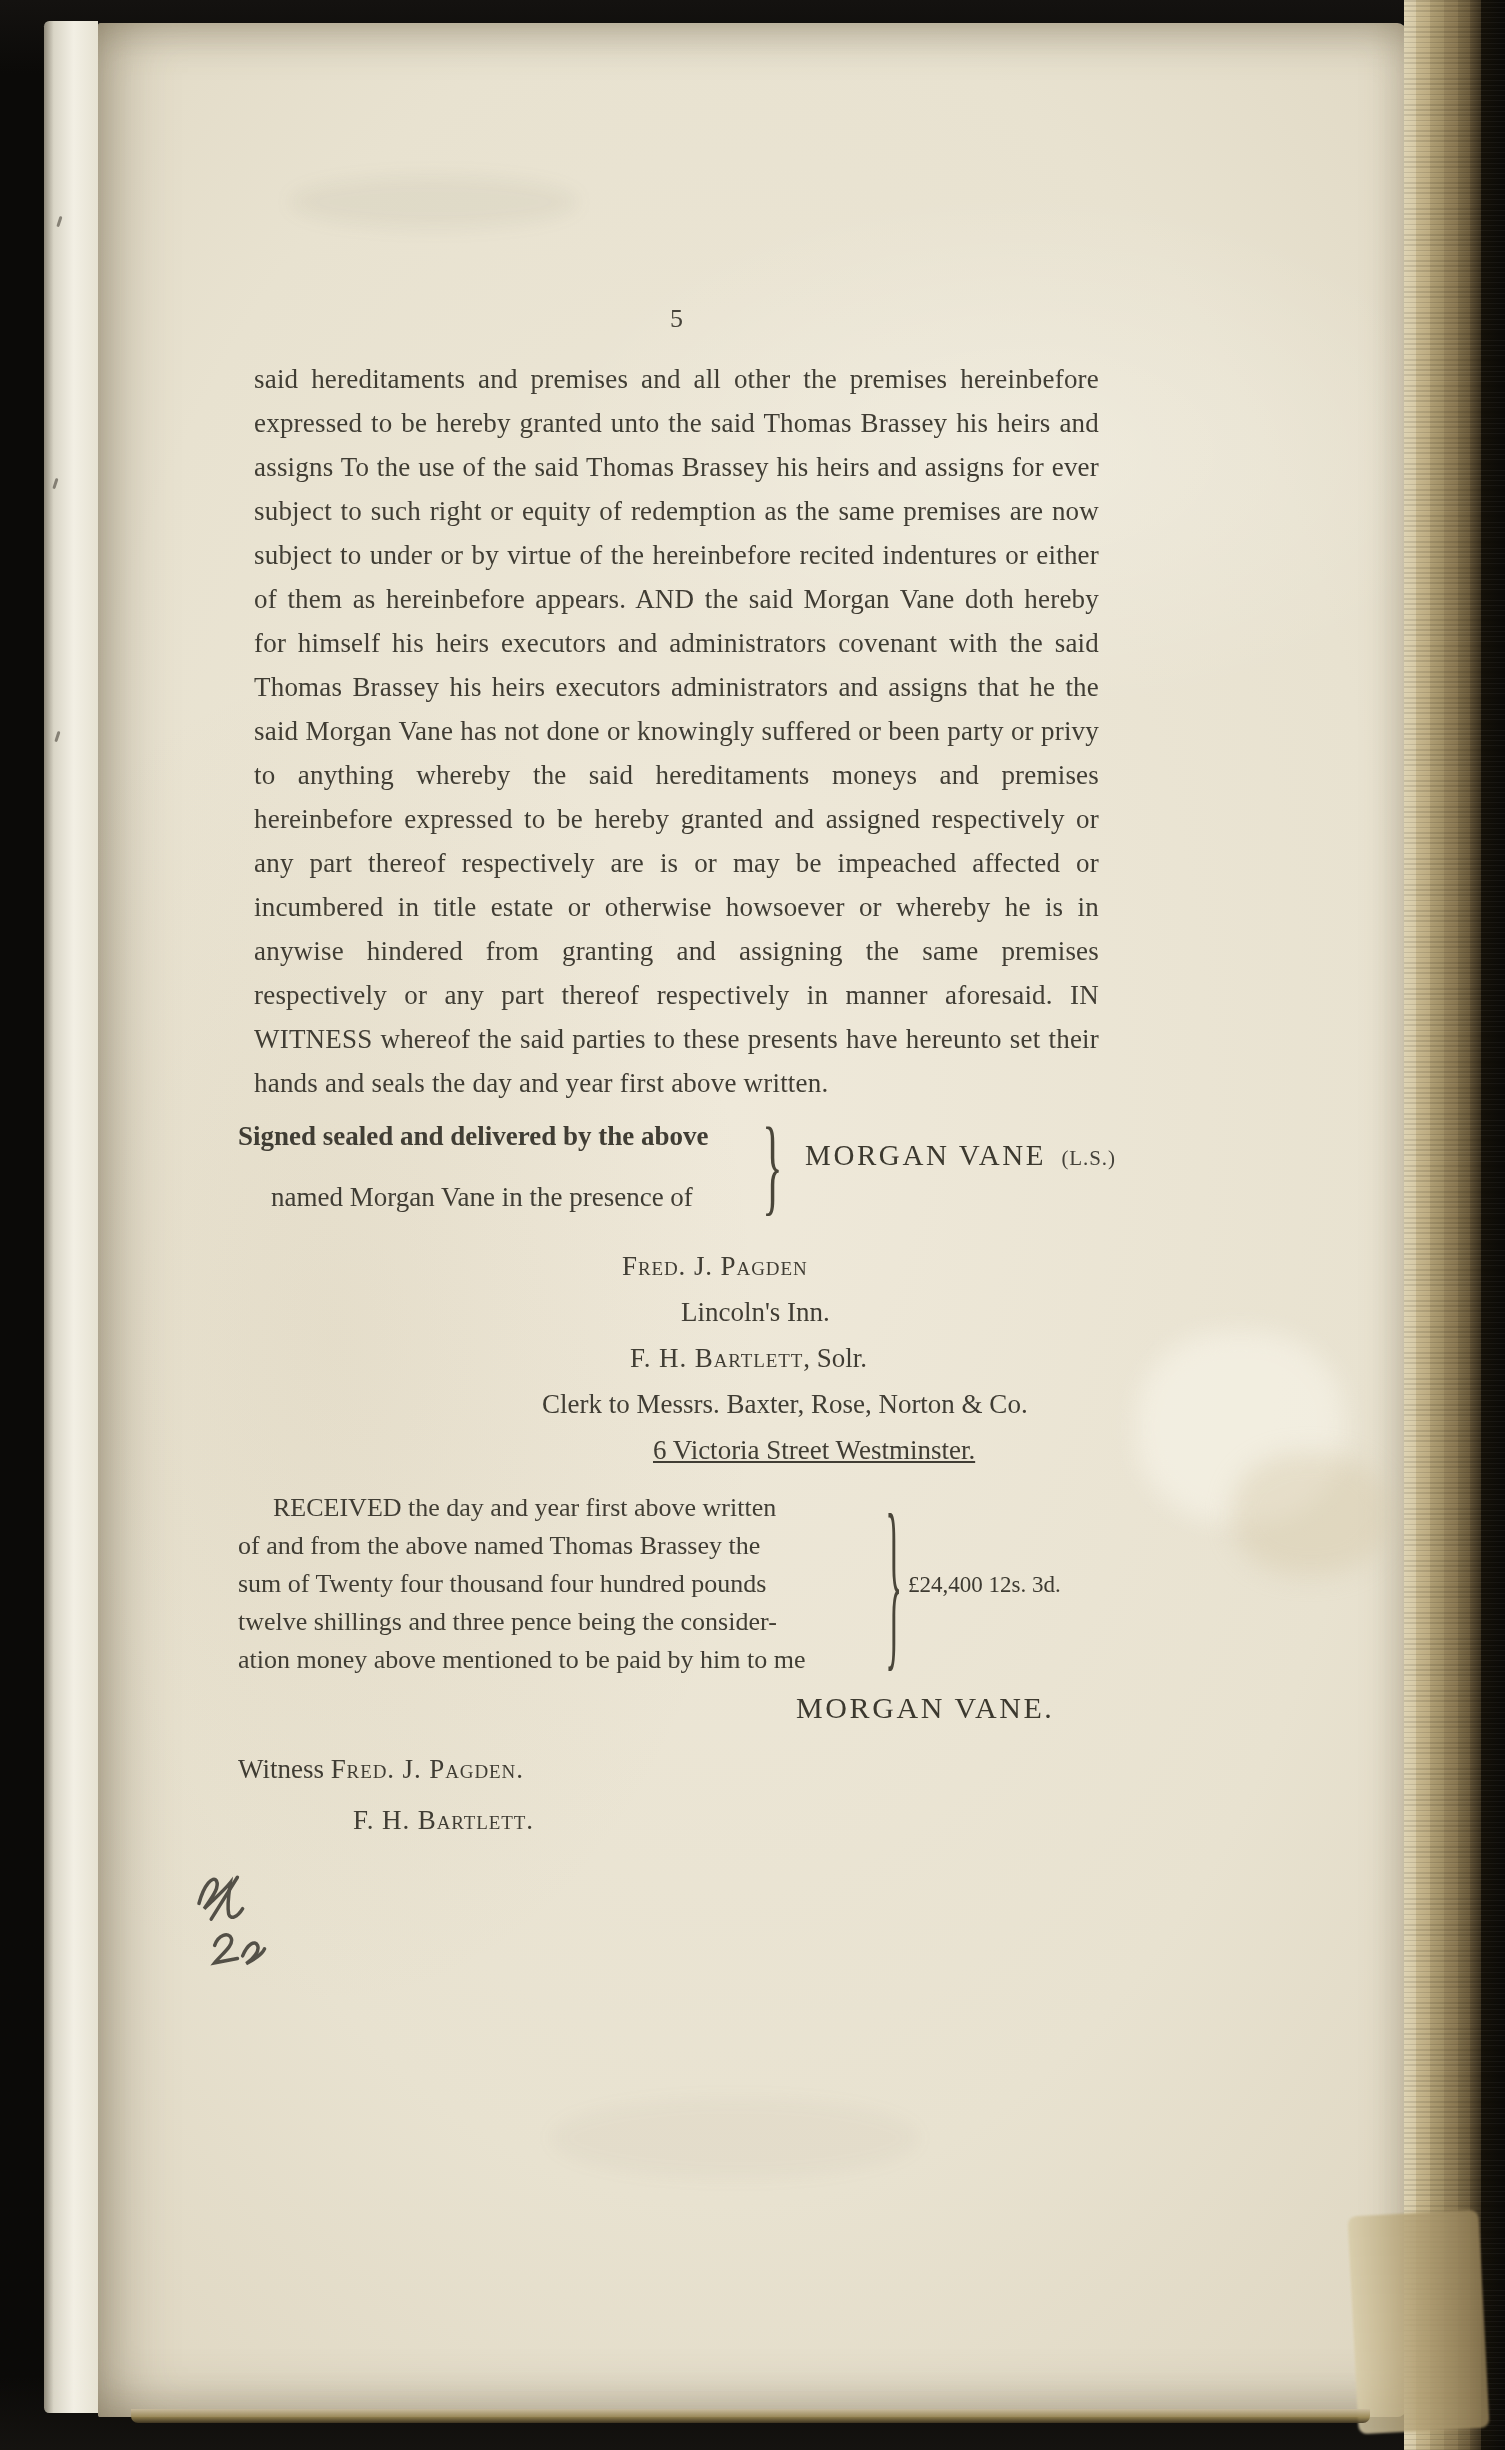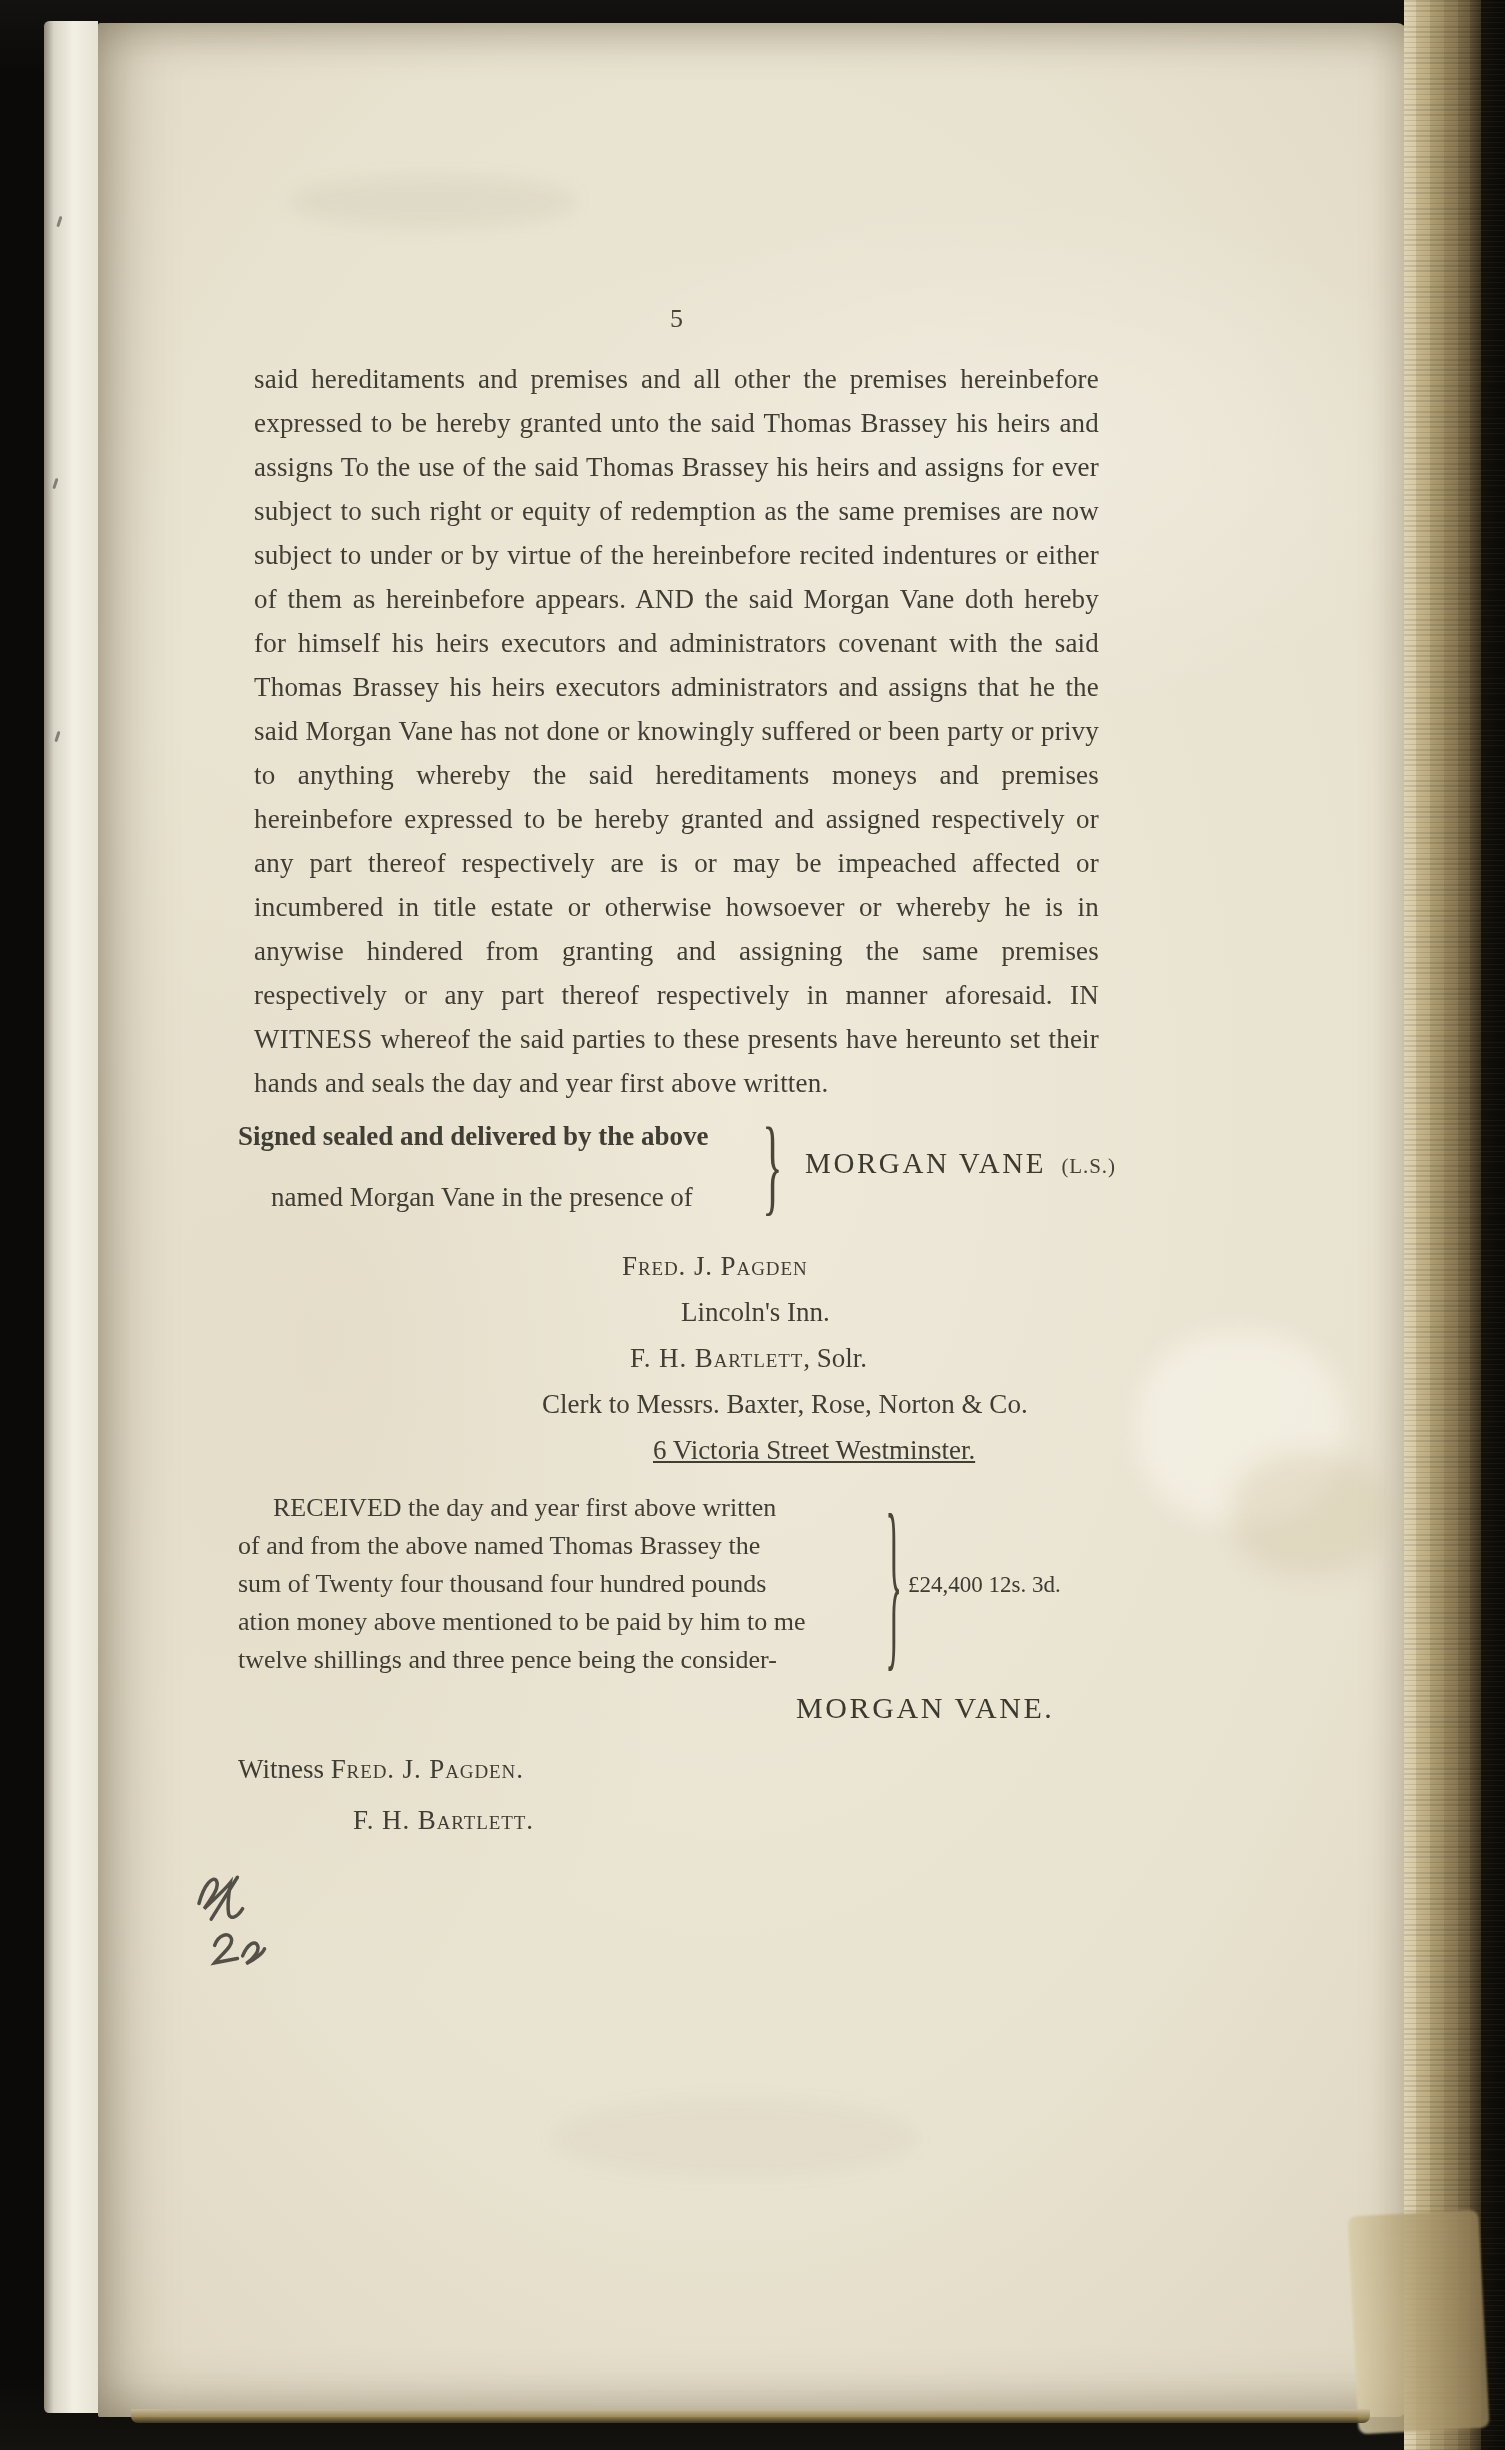--- a/index.html
+++ b/index.html
@@ -63,21 +63,21 @@
     letter-spacing:0.2px;
   }
   .attestation{position:relative;margin-top:14px;height:108px;font-size:27px;color:#403d34;}
   .att-l1{position:absolute;left:0;top:0;white-space:nowrap;font-weight:bold;}
   .att-l2{position:absolute;left:33px;top:45px;white-space:nowrap;margin-top:16px;}
   .brace{
     position:absolute;color:#4a463a;font-weight:400;
     transform-origin:top center;line-height:1;
   }
   .att-brace{left:523px;top:-8.7px;font-size:47px;transform:scaleY(2.3) scaleX(.9);}
-  .att-sig{position:absolute;left:567px;top:26px;white-space:nowrap;}
+  .att-sig{position:absolute;left:567px;top:18px;white-space:nowrap;}
   .sig-caps{font-size:29px;letter-spacing:2.6px;color:#3c392f;}
   .seal{font-size:21px;letter-spacing:0.9px;margin-left:8.7px;color:#45423a;}
   .witnesses{margin-top:14px;font-size:27px;line-height:46px;color:#403d34;}
   .wline{white-space:nowrap;}
   .wline:nth-child(1){padding-left:384px;}
   .wline:nth-child(2){padding-left:443px;}
   .wline:nth-child(3){padding-left:392px;}
   .wline:nth-child(4){padding-left:304px;}
   .wline:nth-child(5){padding-left:415px;text-decoration:underline;}
   .sc{font-variant:small-caps;letter-spacing:0.9px;}
@@ -130,22 +130,22 @@
         <div class="wline"><span class="sc"></span><span>Lincoln's Inn.</span></div>
         <div class="wline"><span class="sc">F. H. Bartlett</span><span>, Solr.</span></div>
         <div class="wline"><span class="sc"></span><span>Clerk to Messrs. Baxter, Rose, Norton &amp; Co.</span></div>
         <div class="wline"><span class="sc"></span><span>6 Victoria Street Westminster.</span></div>
       </div>
 
       <div class="receipt">
         <div class="r-line first">RECEIVED the day and year first above written</div>
         <div class="r-line">of and from the above named Thomas Brassey the</div>
         <div class="r-line">sum of Twenty four thousand four hundred pounds</div>
+        <div class="r-line">twelve shillings and three pence being the consider-</div>
         <div class="r-line">ation money above mentioned to be paid by him to me</div>
-        <div class="r-line">twelve shillings and three pence being the consider-</div>
         <div class="brace receipt-brace">}</div>
         <div class="amount">£24,400 12s. 3d.</div>
       </div>
 
       <div class="receipt-sig">MORGAN VANE.</div>
 
       <div class="closing">
         <div class="cline"><span>Witness </span><span class="sc">Fred. J. Pagden</span><span>.</span></div>
         <div class="cline"><span></span><span class="sc">F. H. Bartlett</span><span>.</span></div>
       </div>

